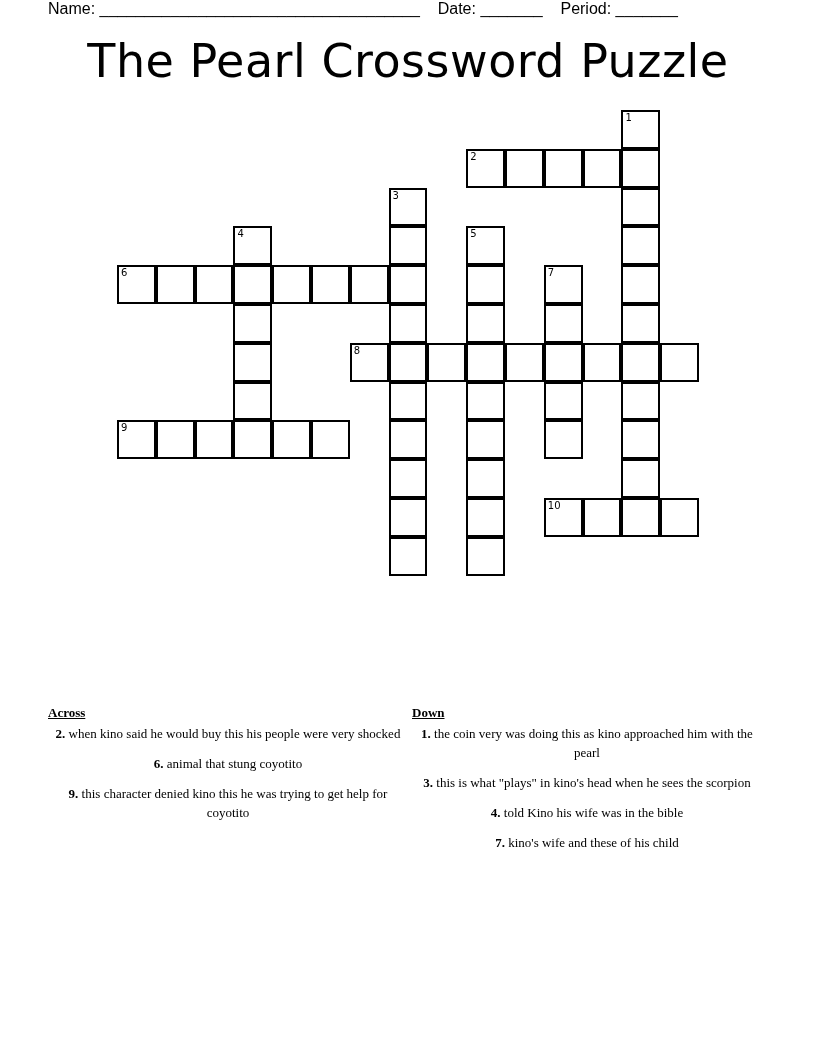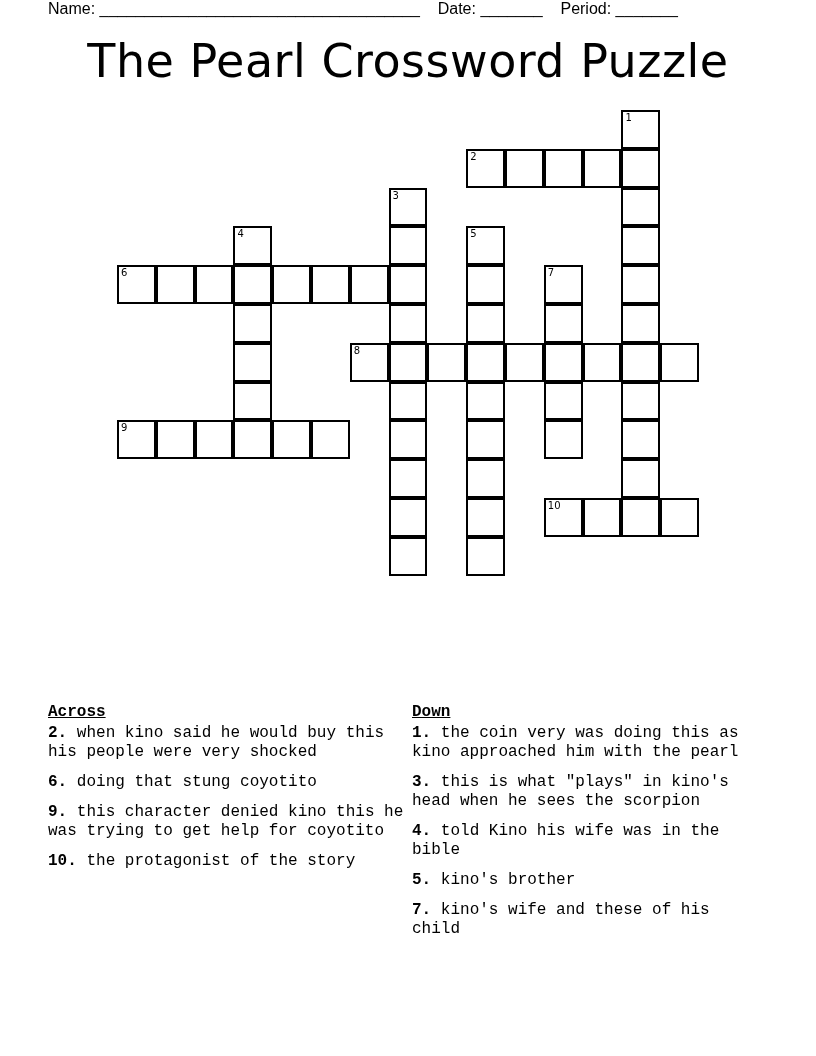--- a/index.html
+++ b/index.html
@@ -2,25 +2,25 @@
 <html><head>
 <meta charset="utf-8">
 <style>
   html, body { margin:0; padding:0; background:#fff; }
   body { width:816px; height:1056px; position:relative; overflow:hidden; font-family:"DejaVu Sans", sans-serif; color:#000; }
   .header-line { position:absolute; top:0; left:48px; font-family:"Liberation Sans", sans-serif; font-size:16px; white-space:pre; }
   .title { position:absolute; top:34px; left:0; width:816px; text-align:center; font-family:"DejaVu Sans", sans-serif; font-size:46px; letter-spacing:0.5px; }
   .grid { position:absolute; left:0; top:0; width:816px; height:600px; }
   .cell { position:absolute; width:38.8px; height:38.8px; box-sizing:border-box; border:2px solid #000; background:#fff; }
   .num { position:absolute; top:1px; left:2px; font-size:10px; font-family:"DejaVu Sans", sans-serif; line-height:1; }
-  .clues { position:absolute; top:703px; font-family:Liberation Mono, monospace; font-size:16px; line-height:19px; }
+  .clues { position:absolute; top:703px; font-family:Liberation Serif, serif; font-size:13px; line-height:19px; }
   .clues.across { left:48px; width:360px; }
   .clues.down { left:412px; width:350px; }
   .clue-head { font-weight:bold; text-decoration:underline; margin-bottom:2px; }
-  .clue { margin-bottom:11px; }
+  .clue { margin-bottom:11px;text-align:center; }
   .clue b { font-weight:bold; }
 </style>
 </head>
 <body>
 
 <div class="header-line">Name: ____________________________________    Date: _______    Period: _______</div>
 <div class="title">The Pearl Crossword Puzzle</div>
 
 <div class="grid" id="grid">
     <div class="cell" style="left: 621.4px; top: 110px;">
@@ -105,25 +105,23 @@
     <div class="cell" style="left: 543.8px; top: 498px;">
       <span class="num">10</span>
     </div>
     <div class="cell" style="left: 582.6px; top: 498px;"></div>
     <div class="cell" style="left: 660.2px; top: 498px;"></div>
   </div>
 
 <div class="clues across">
   <div class="clue-head">Across</div>
   <div class="clue"><b>2</b><b>.</b> <span>when kino said he would buy this his people were very shocked</span></div>
-  <div class="clue"><b>6</b><b>.</b> <span>doing that stung coyotito</span></div>
+  <div class="clue"><b>6</b><b>.</b> <span>animal that stung coyotito</span></div>
   <div class="clue"><b>9</b><b>.</b> <span>this character denied kino this he was trying to get help for coyotito</span></div>
-  <div class="clue"><b>10</b><b>.</b> <span>the protagonist of the story</span></div>
 </div>
 
 <div class="clues down">
   <div class="clue-head">Down</div>
   <div class="clue"><b>1</b><b>.</b> <span>the coin very was doing this as kino approached him with the pearl</span></div>
   <div class="clue"><b>3</b><b>.</b> <span>this is what "plays" in kino's head when he sees the scorpion</span></div>
   <div class="clue"><b>4</b><b>.</b> <span>told Kino his wife was in the bible</span></div>
-  <div class="clue"><b>5</b><b>.</b> <span>kino's brother</span></div>
   <div class="clue"><b>7</b><b>.</b> <span>kino's wife and these of his child</span></div>
 </div>
 
 </body></html>

